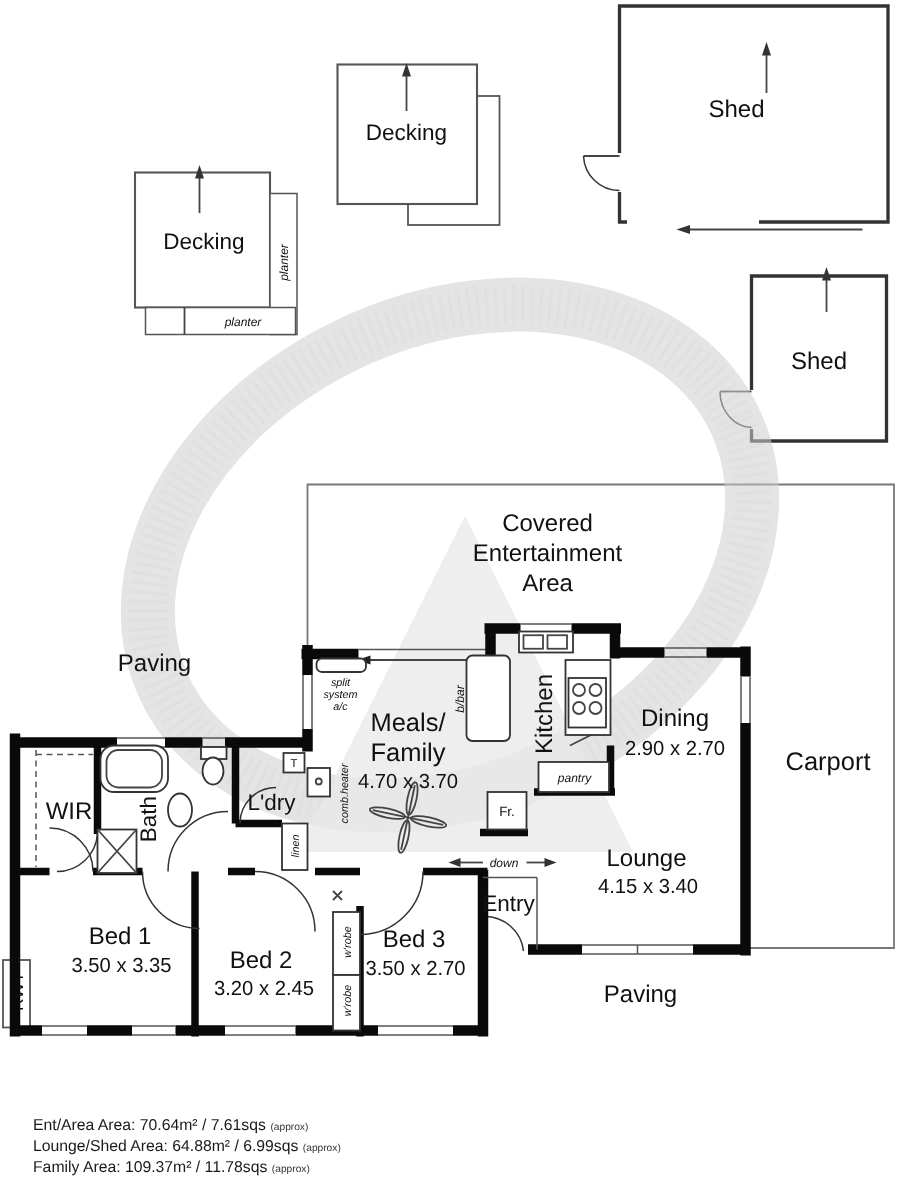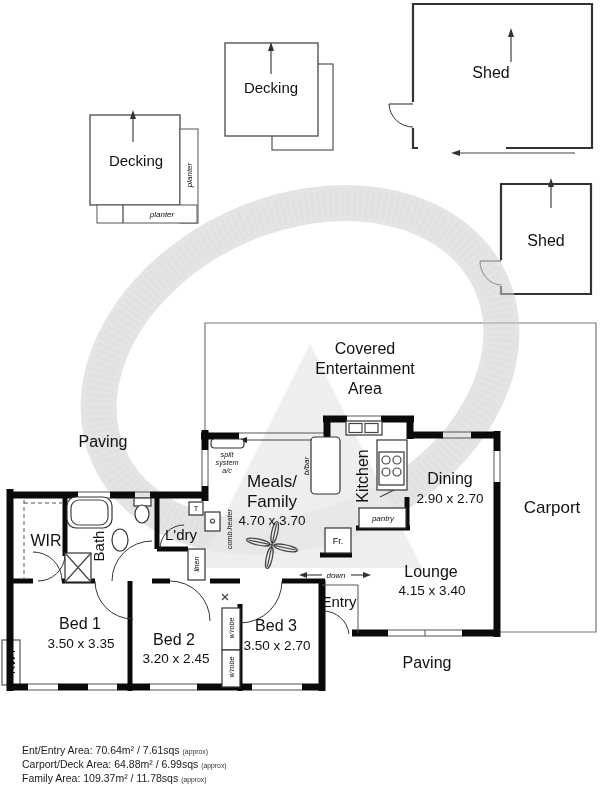--- a/index.html
+++ b/index.html
@@ -246,17 +246,17 @@
     <text class="room-lbl mid" x="276" y="631">Bed 3</text>
     <text class="dims mid" x="277" y="650">3.50 x 2.70</text>
 
     <text class="room-lbl mid" x="46" y="546">WIR</text>
     <text class="room-lbl-sm mid" x="101" y="551" transform="rotate(-90 100 547)">Bath</text>
     <text class="room-lbl-sm mid" x="181" y="540">L'dry</text>
   </g>
 </svg>
 
 <div id="legend">
-  <div class="leg-row"><span>Ent/Entry Area: 70.64m² / 7.61sqs</span><span class="leg-approx">(approx)</span></div>
-  <div class="leg-row"><span>Carport/Deck Area: 64.88m² / 6.99sqs</span><span class="leg-approx">(approx)</span></div>
+  <div class="leg-row"><span>Ent/Area Area: 70.64m² / 7.61sqs</span><span class="leg-approx">(approx)</span></div>
+  <div class="leg-row"><span>Lounge/Shed Area: 64.88m² / 6.99sqs</span><span class="leg-approx">(approx)</span></div>
   <div class="leg-row"><span>Family Area: 109.37m² / 11.78sqs</span><span class="leg-approx">(approx)</span></div>
 </div>
 </div>
 
 </body></html>

